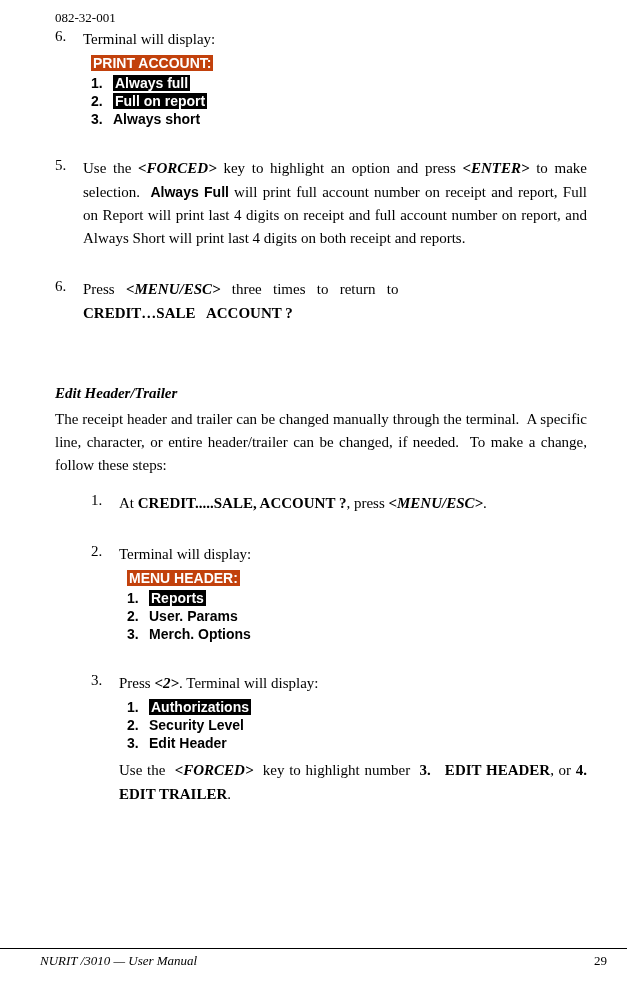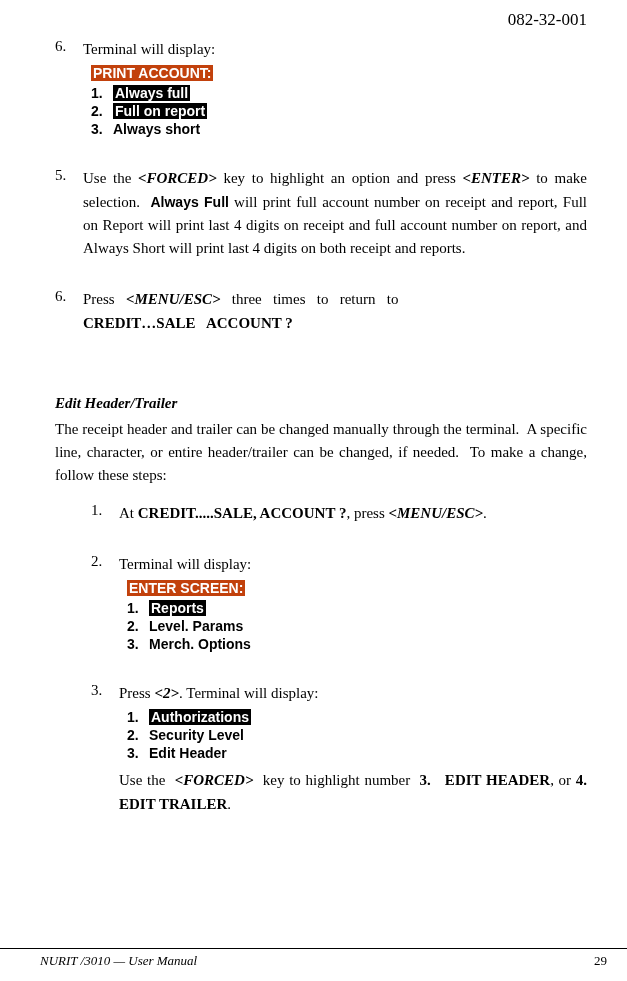--- a/index.html
+++ b/index.html
@@ -19,23 +19,23 @@
     }
 
     .page-container {
       width: 627px;
       min-height: 981px;
       padding: 10px 40px 60px 55px;
       position: relative;
     }
 
     .header-number {
-      text-align: right;
-      font-size: 17px;
-      margin-bottom: 8px;
+      text-align: left;
+      font-size: 13px;
+      margin-bottom: 2px;
     }
 
     .section {
       margin-bottom: 14px;
     }
 
     .list-item-outer {
       display: flex;
       margin-bottom: 10px;
     }
@@ -240,29 +240,29 @@
 
   <div class="separator"></div>
 
   <div class="section sub-block">
     <div class="list-item-outer">
       <div class="list-num-outer">2.</div>
       <div class="list-content">
         <div class="press-line">Terminal will display:</div>
         <div class="inner-list">
           <div style="margin-bottom:3px;">
-            <span class="highlighted">ENTER SCREEN:</span>
+            <span class="highlighted">MENU HEADER:</span>
           </div>
           <div class="inner-list-item">
             <span class="inner-num">1.</span>
             <span class="inner-item-highlighted">Reports</span>
           </div>
           <div class="inner-list-item">
             <span class="inner-num">2.</span>
-            <span class="inner-item-plain">Level. Params</span>
+            <span class="inner-item-plain">User. Params</span>
           </div>
           <div class="inner-list-item">
             <span class="inner-num">3.</span>
             <span class="inner-item-plain">Merch. Options</span>
           </div>
         </div>
       </div>
     </div>
   </div>
 

